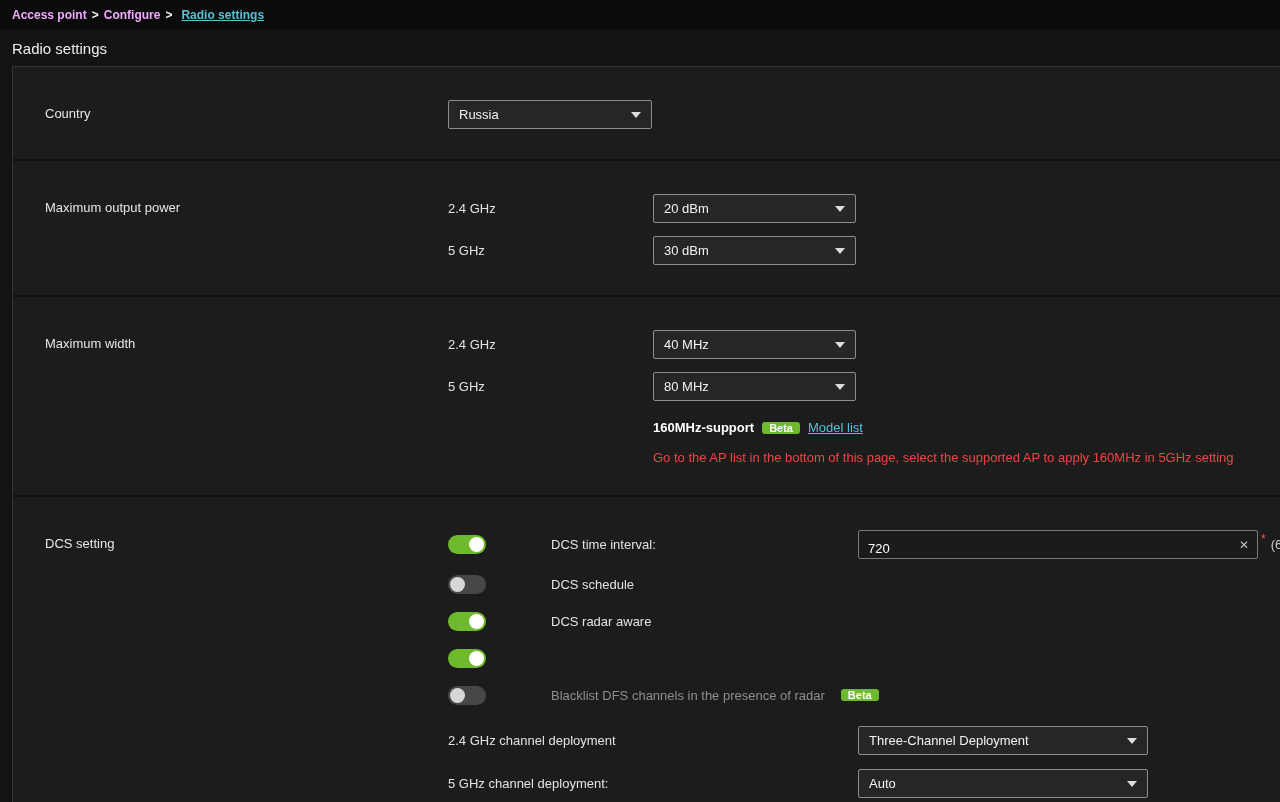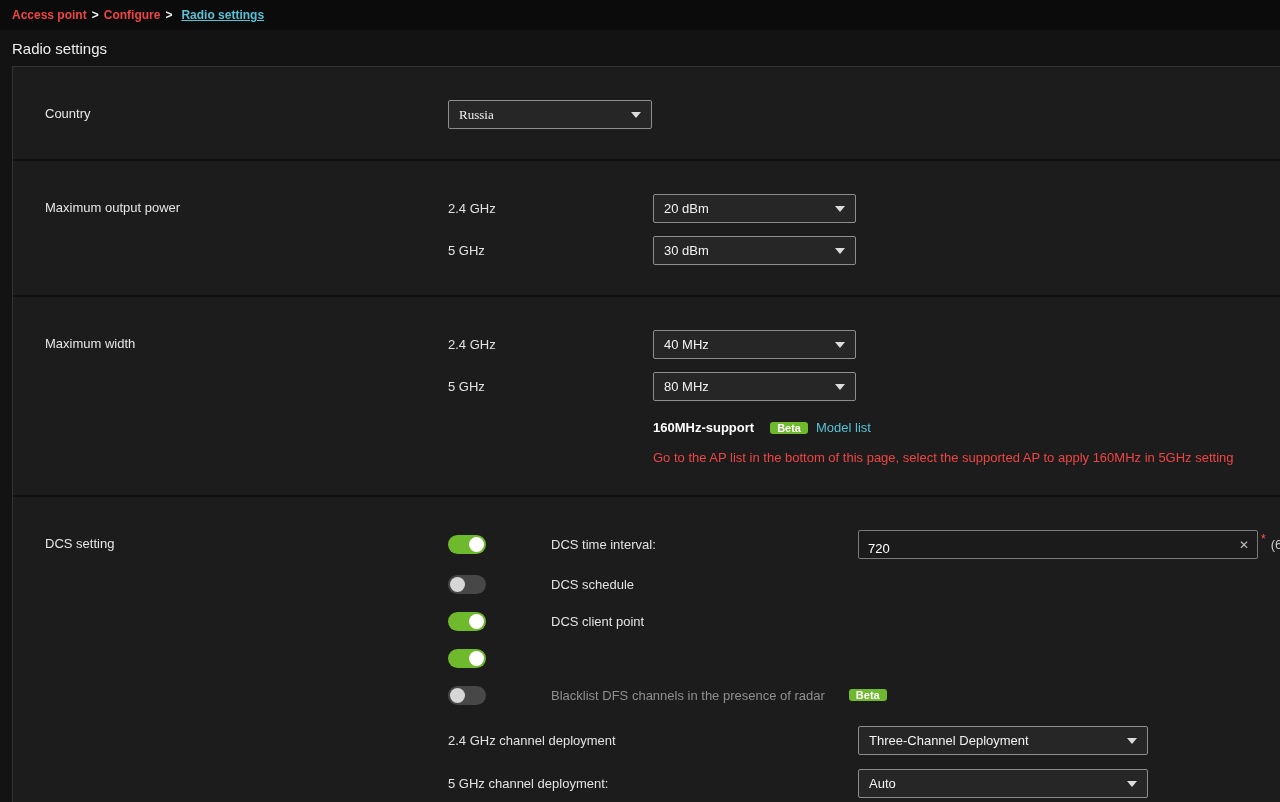--- a/index.html
+++ b/index.html
@@ -10,21 +10,21 @@
     font-family:"Liberation Sans", sans-serif;
     color:#e6e6e6;
   }
 
   
   .topbar {
     height:30px; background:#0b0b0b;
     display:flex; align-items:center;
     padding:0 12px; font-size:12px; font-weight:700;
   }
-  .topbar .crumb { color:#ef4444; cursor:pointer; }
+  .topbar .crumb { color:#f0abfc; cursor:pointer; }
   .topbar .sep { color:#f2f2f2; margin:0 5px; }
   .topbar .crumb-link {
     color:#56c2d6; text-decoration:underline; cursor:pointer; margin-left:4px;
   }
 
   .page-title {
     color:#ededed; font-size:15px;
     padding:10px 12px 9px 12px;
   }
 
@@ -51,41 +51,41 @@
   .row + .row { margin-top:13px; }
   .band { width:205px; flex:none; font-size:13px; color:#e2e2e2; }
 
   
   .dropdown {
     height:29px; background:#262626;
     border:1px solid #8d8d8d; border-radius:2px;
     display:flex; align-items:center; justify-content:space-between;
     padding:0 10px; font-size:13px; color:#f2f2f2; cursor:pointer;
   }
-  .w204 { width:204px;font-family:Liberation Serif, serif; } .w203 { width:203px; } .w290 { width:290px; }
+  .w204 { width:204px; } .w203 { width:203px; } .w290 { width:290px; }
   .caret {
     width:0; height:0;
     border-left:5px solid transparent; border-right:5px solid transparent;
     border-top:6px solid #dcdcdc;
     margin-left:8px; flex:none;
   }
 
   
   .support-line {
     margin:19px 0 0 205px;
     display:flex; align-items:center; font-size:13px;
   }
   .support-title { font-weight:700; color:#ffffff; }
   .beta-badge {
     background:#6fba2c; color:#ffffff;
     font-size:11px; font-weight:700;
-    padding:0 7px; border-radius:3px; margin-left:16px;
+    padding:0 7px; border-radius:3px; margin-left:8px;
   }
   .model-link {
-    color:#56c2d6; cursor:pointer; margin-left:8px;
+    color:#56c2d6; text-decoration:underline; cursor:pointer; margin-left:8px;
   }
   .note-line {
     margin:15px 0 0 205px;
     font-size:13px; color:#ef4444; white-space:nowrap;
   }
 
   
   .trow { display:flex; align-items:center; min-height:24px; }
   .trow + .trow { margin-top:13px; }
   .toggle {
@@ -218,21 +218,21 @@
         <div class="toggle off">
             <span class="knob"></span>
           </div>
         <span class="tlabel">DCS schedule</span>
       </div>
 
       <div class="trow">
         <div class="toggle on">
             <span class="knob"></span>
           </div>
-        <span class="tlabel">DCS client point</span>
+        <span class="tlabel">DCS radar aware</span>
       </div>
 
       <div class="trow">
         <div class="toggle on">
             <span class="knob"></span>
           </div>
       </div>
 
       <div class="trow">
         <div class="toggle off">

